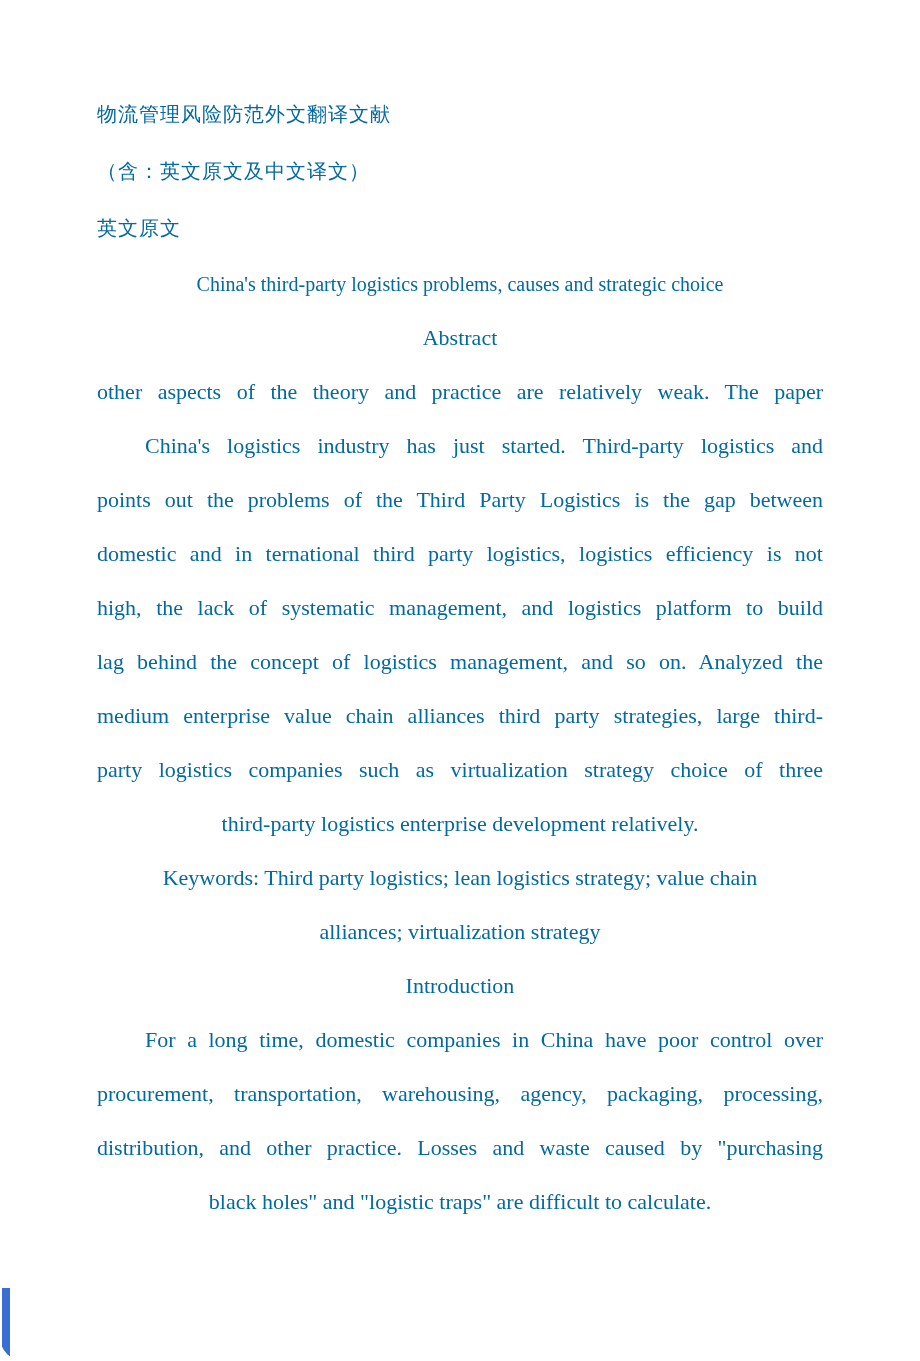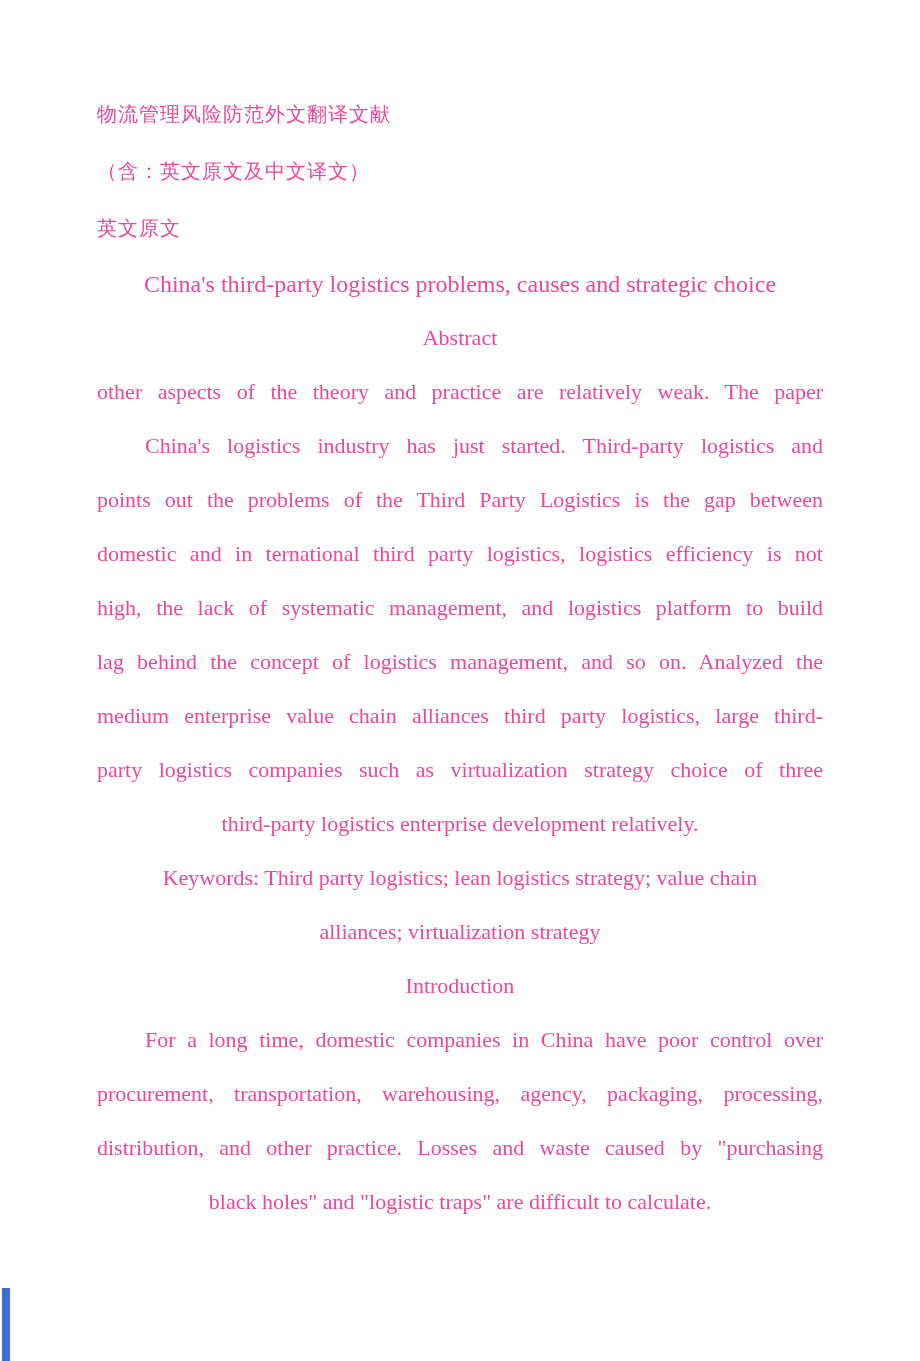--- a/index.html
+++ b/index.html
@@ -7,21 +7,22 @@
     padding: 0;
     background: #ffffff;
   }
   .page {
     position: relative;
     width: 920px;
     height: 1361px;
     background: #ffffff;
     overflow: hidden;
     font-family: "Liberation Serif", serif;
-    color: #ec4899;
+    color: #0369a1;
+    border-radius: 24px;
   }
   .content {
     position: absolute;
     top: 86px;
     left: 97px;
     width: 726px;
   }
   
   .cjk-line {
     font-size: 20px;
@@ -30,21 +31,21 @@
     text-align: left;
     white-space: nowrap;
   }
   
   .en-line {
     font-size: 22px;
     line-height: 54px;
     text-align: center;
   }
   .title-line {
-    font-size: 24px;
+    font-size: 20px;
     text-align: center;
   }
   
   .jline {
     text-align: justify;
     text-align-last: justify;
   }
   .indent {
     text-indent: 48px;
   }
@@ -70,21 +71,21 @@
     <div class="en-line title-line">China's third-party logistics problems, causes and strategic choice</div>
 
     <div class="en-line">Abstract</div>
 
     <div class="en-line jline">other aspects of the theory and practice are relatively weak. The paper</div>
     <div class="en-line jline indent">China's logistics industry has just started. Third-party logistics and</div>
     <div class="en-line jline">points out the problems of the Third Party Logistics is the gap between</div>
     <div class="en-line jline">domestic and in ternational third party logistics, logistics efficiency is not</div>
     <div class="en-line jline">high, the lack of systematic management, and logistics platform to build</div>
     <div class="en-line jline">lag behind the concept of logistics management, and so on. Analyzed the</div>
-    <div class="en-line jline">medium enterprise value chain alliances third party logistics, large third-</div>
+    <div class="en-line jline">medium enterprise value chain alliances third party strategies, large third-</div>
     <div class="en-line jline">party logistics companies such as virtualization strategy choice of three</div>
     <div class="en-line">third-party logistics enterprise development relatively.</div>
 
     <div class="en-line">Keywords: Third party logistics; lean logistics strategy; value chain</div>
     <div class="en-line">alliances; virtualization strategy</div>
 
     <div class="en-line">Introduction</div>
 
     <div class="en-line jline indent">For a long time, domestic companies in China have poor control over</div>
     <div class="en-line jline">procurement, transportation, warehousing, agency, packaging, processing,</div>

